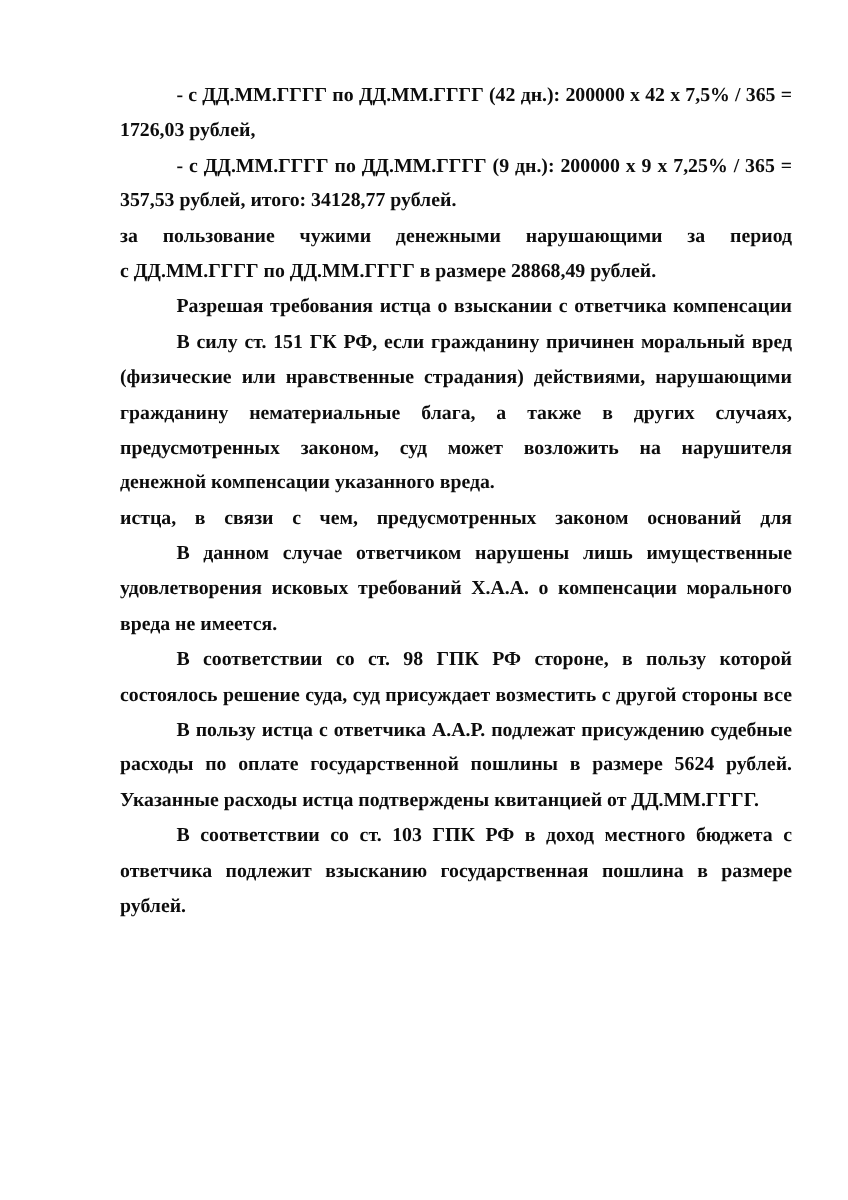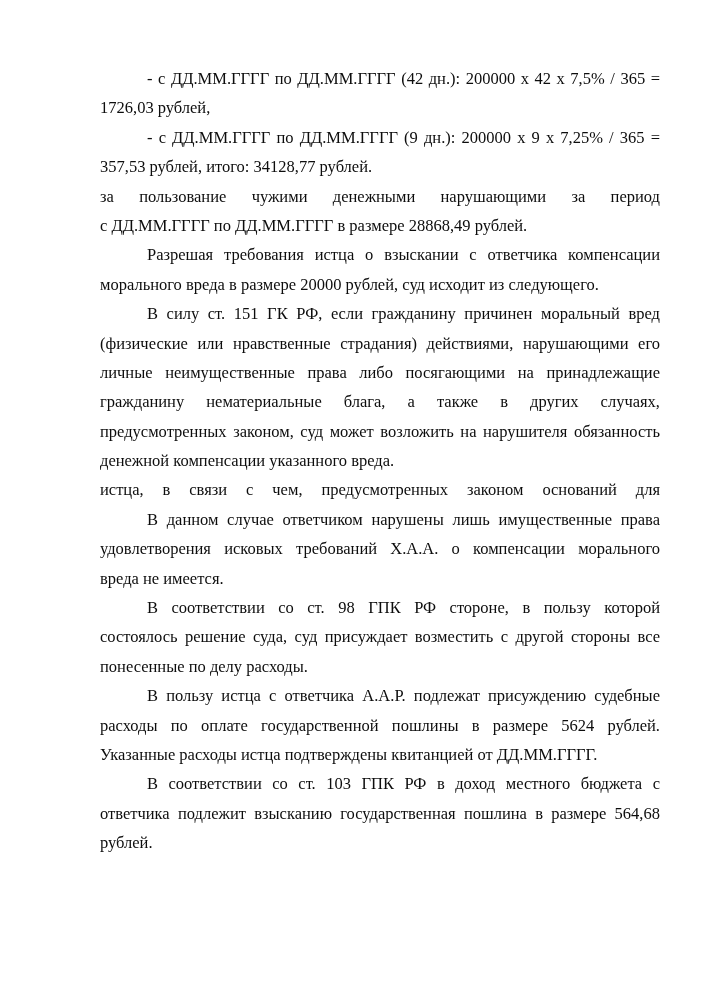--- a/index.html
+++ b/index.html
@@ -14,21 +14,21 @@
   }
   .page {
     box-sizing: border-box;
     width: 707px;
     height: 1000px;
     background: #ffffff;
     color: #0d0d0d;
     padding: 64px 47px 0 100px;
     font-family: "Liberation Serif", "DejaVu Serif", serif;
     font-size: 16.5px;
-    font-weight: 400;
+    font-weight: 700;
   }
   .para {
     margin: 0;
     padding: 0;
   }
   .ln {
     line-height: 29.4px;
     height: 29.4px;
     text-align: justify;
     text-align-last: justify;
@@ -58,43 +58,40 @@
     <div class="ln last">357,53 рублей, итого: 34128,77 рублей.</div>
   </div>
 
   <div class="para">
     <div class="ln">за пользование чужими денежными нарушающими за период</div>
     <div class="ln last">с ДД.ММ.ГГГГ по ДД.ММ.ГГГГ в размере 28868,49 рублей.</div>
   </div>
 
   <div class="para">
     <div class="ln first">Разрешая требования истца о взыскании с ответчика компенсации</div>
-    <div class="ln last">морального вреда в размере 20000 рублей, суд исходит из следующего.</div>
   </div>
 
   <div class="para">
     <div class="ln first">В силу ст. 151 ГК РФ, если гражданину причинен моральный вред</div>
     <div class="ln">(физические или нравственные страдания) действиями, нарушающими его</div>
-    <div class="ln">личные неимущественные права либо посягающими на принадлежащие</div>
     <div class="ln">гражданину нематериальные блага, а также в других случаях,</div>
     <div class="ln">предусмотренных законом, суд может возложить на нарушителя обязанность</div>
     <div class="ln last">денежной компенсации указанного вреда.</div>
   </div>
 
   <div class="para">
     <div class="ln">истца, в связи с чем, предусмотренных законом оснований для</div>
     <div class="ln first">В данном случае ответчиком нарушены лишь имущественные права</div>
     <div class="ln">удовлетворения исковых требований Х.А.А. о компенсации морального</div>
     <div class="ln last">вреда не имеется.</div>
   </div>
 
   <div class="para">
     <div class="ln first">В соответствии со ст. 98 ГПК РФ стороне, в пользу которой</div>
     <div class="ln">состоялось решение суда, суд присуждает возместить с другой стороны все</div>
-    <div class="ln last">понесенные по делу расходы.</div>
   </div>
 
   <div class="para">
     <div class="ln first">В пользу истца с ответчика А.А.Р. подлежат присуждению судебные</div>
     <div class="ln">расходы по оплате государственной пошлины в размере 5624 рублей.</div>
     <div class="ln last">Указанные расходы истца подтверждены квитанцией от ДД.ММ.ГГГГ.</div>
   </div>
 
   <div class="para">
     <div class="ln first">В соответствии со ст. 103 ГПК РФ в доход местного бюджета с</div>

